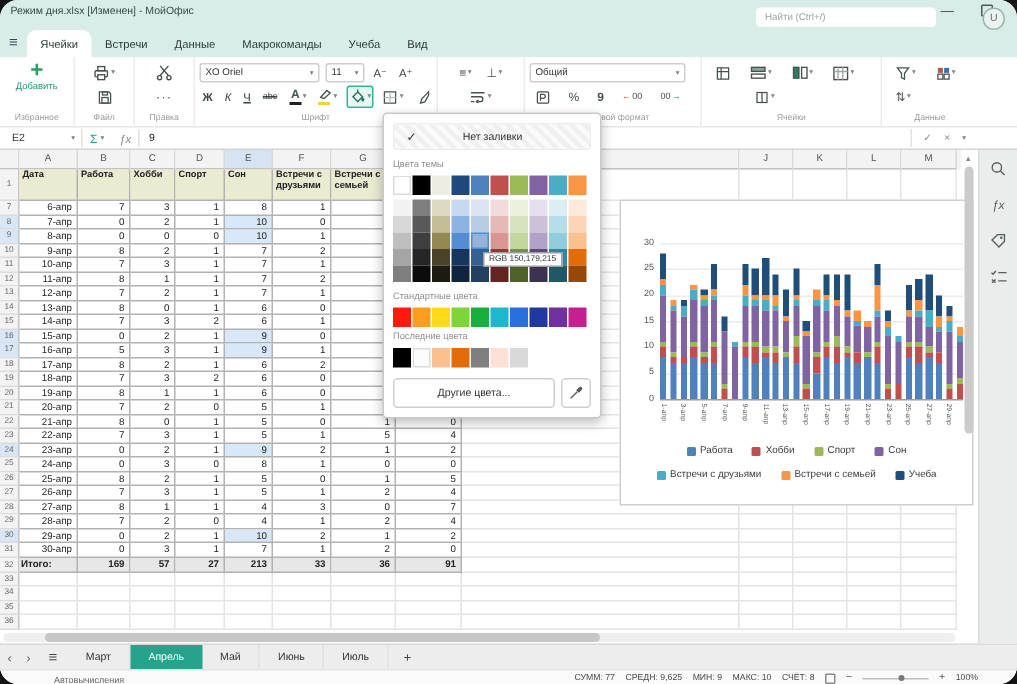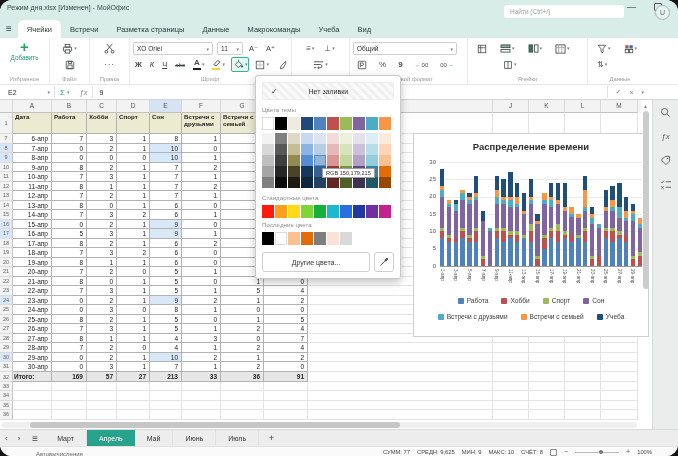--- a/index.html
+++ b/index.html
@@ -131,21 +131,20 @@
       <span class="wb">—</span>
       <span class="wb sq"></span>
     </div>
   </div>
 
   <div class="menubar">
     <span class="hamb">≡</span>
     <div id="menuTabs" style="display:flex;align-items:flex-end;">
         <div class="mtab active">Ячейки</div>
         <div class="mtab">Встречи</div>
-        <div class="mtab">Разметка страницы</div>
         <div class="mtab">Данные</div>
         <div class="mtab">Макрокоманды</div>
         <div class="mtab">Учеба</div>
         <div class="mtab">Вид</div>
       </div>
   </div>
   <div class="searchbox">
     <span>Найти (Ctrl+/)</span>
   </div>
   <div class="userbadge">U</div>
@@ -891,21 +890,20 @@
         <div class="cell" style="width: 44px;"></div>
         <div class="cell" style="width: 185px;"></div>
         <div class="cell" style="width: 36px;"></div>
         <div class="cell" style="width: 36px;"></div>
         <div class="cell" style="width: 36px;"></div>
         <div class="cell" style="width: 37px;"></div>
       </div>
     </div>
 
   <div class="chart" id="chart">
-    <div class="ctitle">Распределение времени</div>
   <div class="gridline base" style="top: 132px;"></div>
       <span class="ylab" style="top: 128.5px;">0</span>
       <div class="gridline" style="top: 114.667px;"></div>
       <span class="ylab" style="top: 111.167px;">5</span>
       <div class="gridline" style="top: 97.3333px;"></div>
       <span class="ylab" style="top: 93.8333px;">10</span>
       <div class="gridline" style="top: 80px;"></div>
       <span class="ylab" style="top: 76.5px;">15</span>
       <div class="gridline" style="top: 62.6667px;"></div>
       <span class="ylab" style="top: 59.1667px;">20</span>

